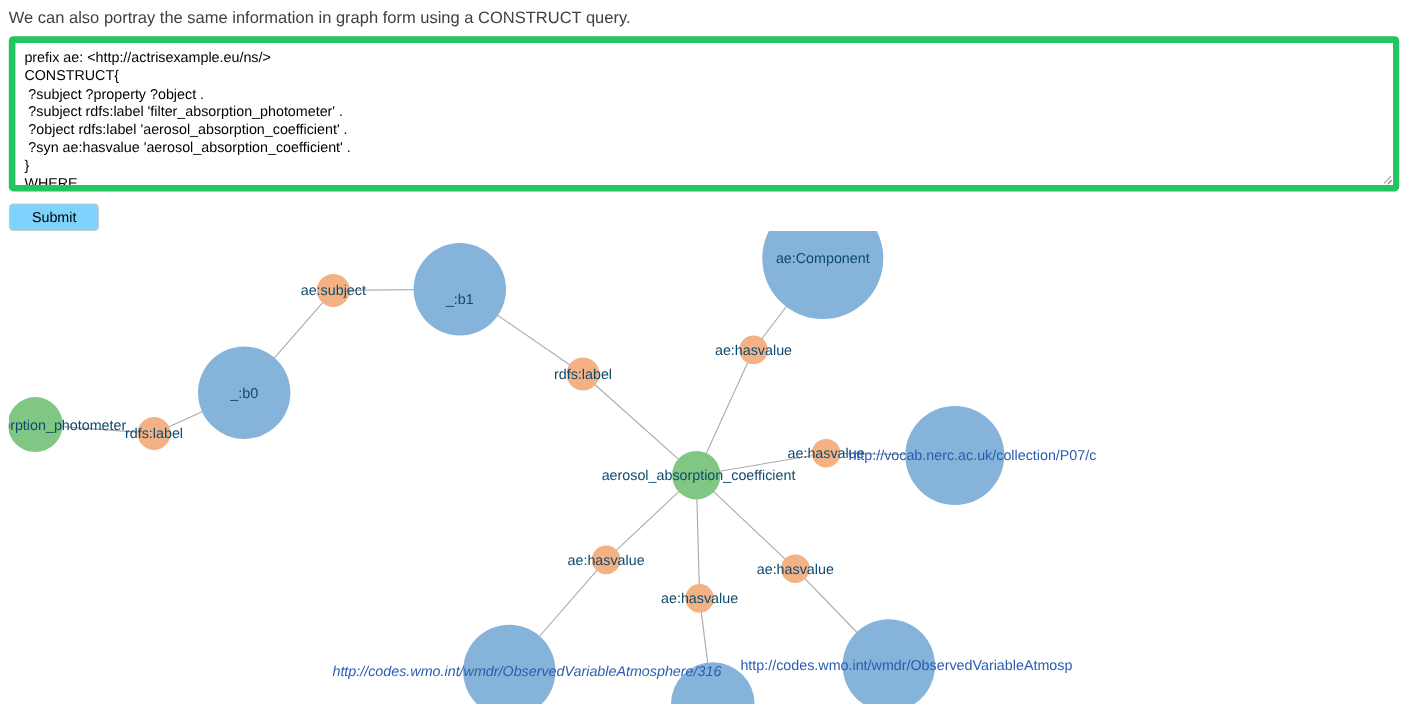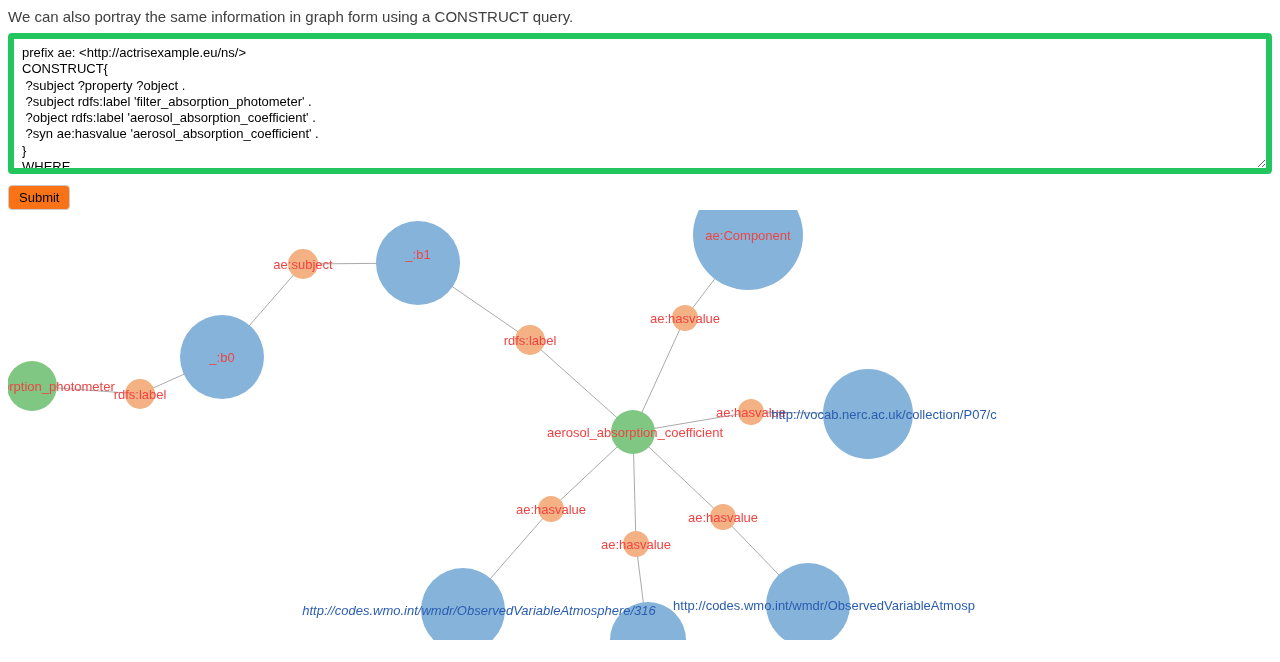--- a/index.html
+++ b/index.html
@@ -27,42 +27,42 @@
       font-family: Arial, sans-serif;
       font-size: 13px;
       line-height: 1.25;
       resize: both;
       background: #fff;
       white-space: pre;
       overflow: auto;
     }
     .submit-btn {
       margin-top: 8px;
-      padding: 4px 10px;
+      padding: 4px 20px;
       font-size: 13px;
       border: 1px solid #ccc;
       border-radius: 4px;
-      background: #f97316;
+      background: #7dd3fc;
       cursor: pointer;
     }
     .graph-area {
       position: relative;
       width: 1260px;
       height: 430px;
       overflow: hidden;
     }
     .graph-svg {
       position: absolute;
       top: 0;
       left: 0;
     }
     .node-label {
       position: absolute;
       font-size: 13px;
-      color: #ef4444;
+      color: #0c4a6e;
       white-space: nowrap;
       transform: translate(-50%, -50%);
     }
     .node-label.linkish {
       color: #2a5db0;
       margin-left: 16px;
     }
   </style>
 </head>
 <body>
@@ -118,21 +118,21 @@
       <circle cx="743" cy="202" r="13" fill="#f4b183"></circle>
       <circle cx="860" cy="204" r="45" fill="#86b3da"></circle>
       <circle cx="543" cy="299" r="13" fill="#f4b183"></circle>
       <circle cx="628" cy="334" r="13" fill="#f4b183"></circle>
       <circle cx="715" cy="307" r="13" fill="#f4b183"></circle>
       <circle cx="455" cy="400" r="42" fill="#86b3da"></circle>
       <circle cx="640" cy="430" r="38" fill="#86b3da"></circle>
       <circle cx="800" cy="395" r="42" fill="#86b3da"></circle>
     </svg>
 <span class="node-label" style="left: 214px; top: 147px; text-align: right;">_:b0</span>
-    <span class="node-label" style="left: 410px; top: 44px;">_:b1</span>
+    <span class="node-label" style="left: 410px; top: 62px;">_:b1</span>
     <span class="node-label" style="left: 295px; top: 54px;">ae:subject</span>
     <span class="node-label" style="left: 132px; top: 184px;">rdfs:label</span>
     <span class="node-label" style="left: 24px; top: 176px;">filter_absorption_photometer</span>
     <span class="node-label" style="left: 522px; top: 130px;">rdfs:label</span>
     <span class="node-label" style="left: 627px; top: 222px;">aerosol_absorption_coefficient</span>
     <span class="node-label" style="left: 740px; top: 25px;">ae:Component</span>
     <span class="node-label" style="left: 677px; top: 108px;">ae:hasvalue</span>
     <span class="node-label" style="left: 743px; top: 202px;">ae:hasvalue</span>
     <span class="node-label linkish" style="left: 860px; top: 204px;">http://vocab.nerc.ac.uk/collection/P07/c</span>
     <span class="node-label" style="left: 543px; top: 299px;">ae:hasvalue</span>

